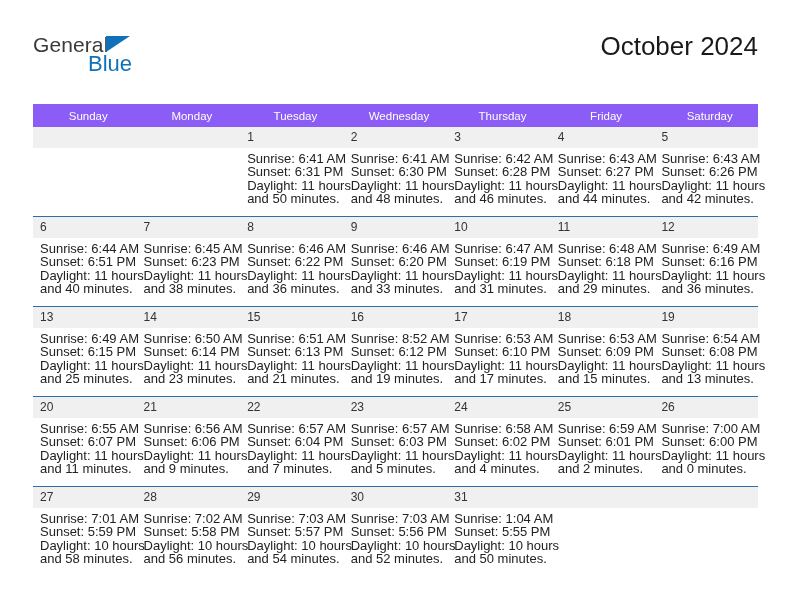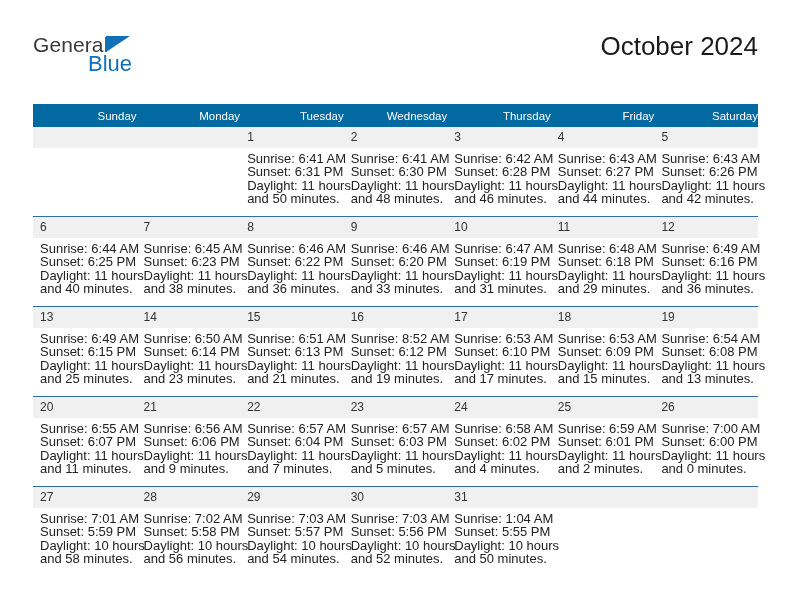--- a/index.html
+++ b/index.html
@@ -84,25 +84,25 @@
   
   .calendar {
     position: absolute;
     left: 33px;
     top: 104px;
     width: 725px;
     border-collapse: collapse;
     table-layout: fixed;
   }
   .calendar th {
-    background: #0369a1;
+    background: #8b5cf6;
     color: #ffffff;
     font-size: 11.5px;
     font-weight: normal;
-    text-align: right;
+    text-align: center;
     padding: 5px 0 5px 7px;
     height: 13px;
     border: none;
   }
   .week-row > td {
     vertical-align: top;
     padding: 0;
     border-top: 1.3px solid #2e6da8;
     height: 89px;
   }
@@ -228,21 +228,21 @@
               <div>Daylight: 11 hours</div>
               <div>and 42 minutes.</div>
             </div>
           </td>
         </tr>
         <tr class="week-row">
           <td class="">
             <div class="daynum">6</div>
             <div class="cell-body">
               <div>Sunrise: 6:44 AM</div>
-              <div>Sunset: 6:25 PM</div>
+              <div>Sunset: 6:51 PM</div>
               <div>Daylight: 11 hours</div>
               <div>and 40 minutes.</div>
             </div>
           </td>
           <td class="">
             <div class="daynum">7</div>
             <div class="cell-body">
               <div>Sunrise: 6:45 AM</div>
               <div>Sunset: 6:23 PM</div>
               <div>Daylight: 11 hours</div>

